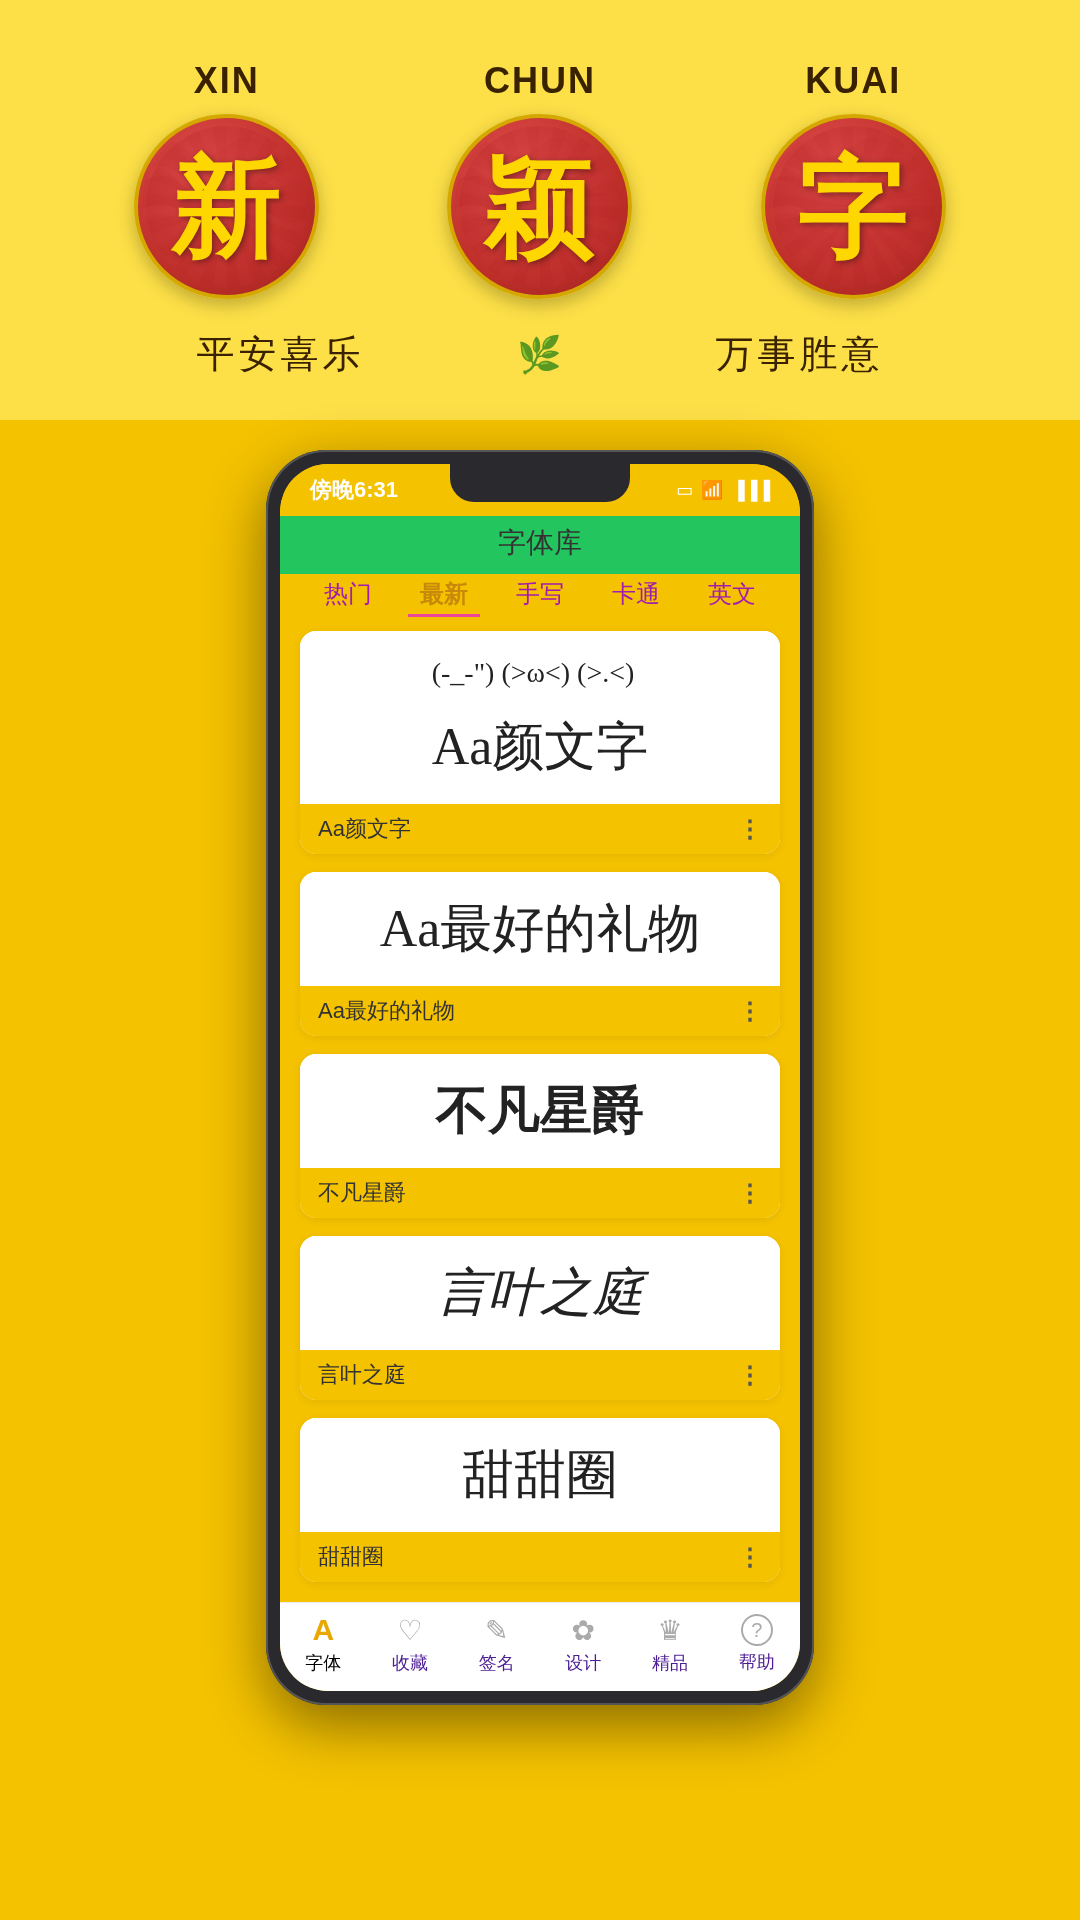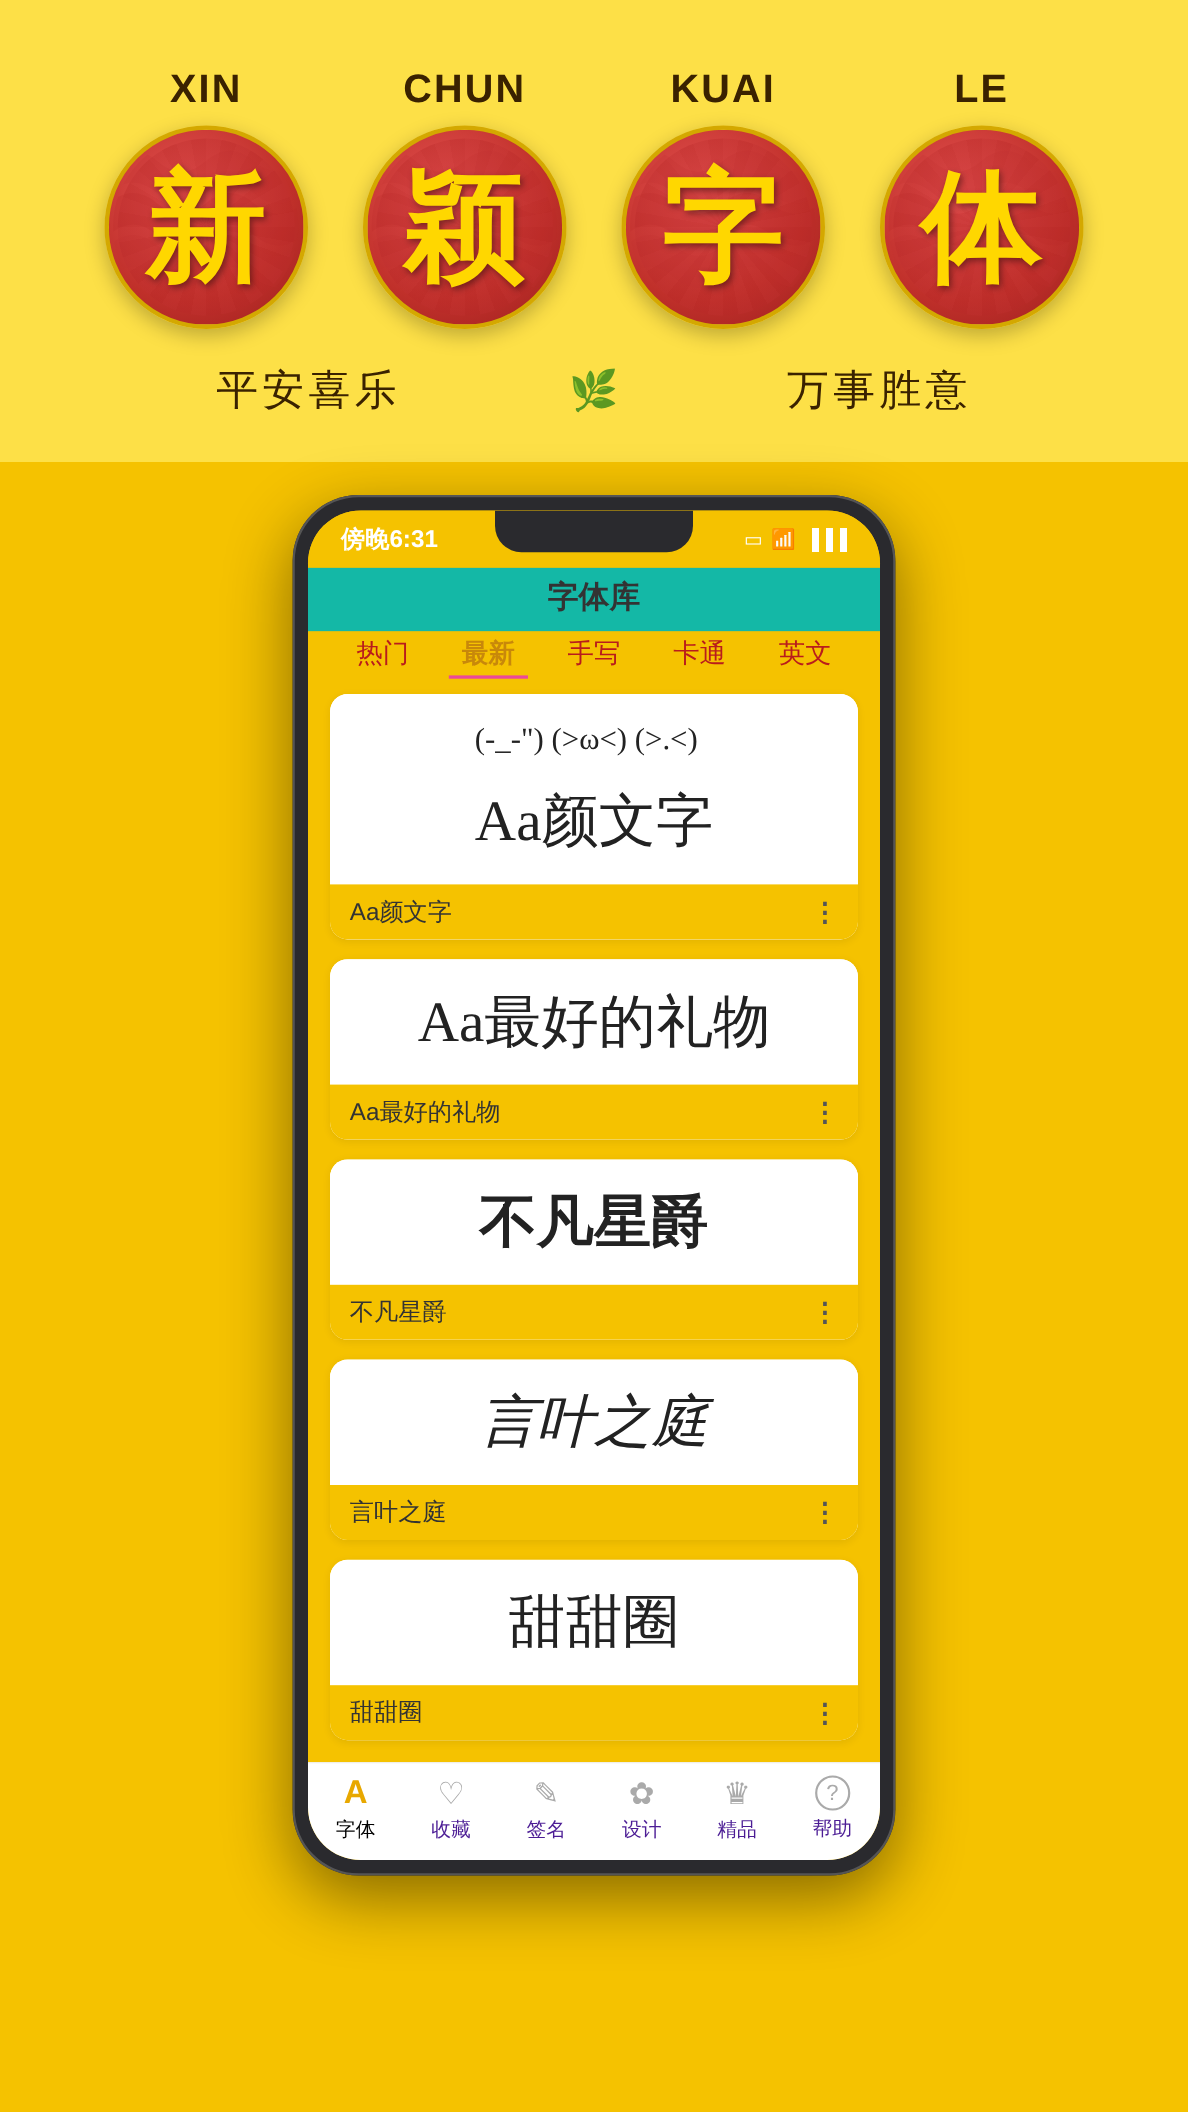--- a/index.html
+++ b/index.html
@@ -167,39 +167,39 @@
       transform: translateX(-50%);
       width: 180px;
       height: 38px;
       background: #2a2a2e;
       border-radius: 0 0 24px 24px;
       z-index: 10;
     }
 
     
     .app-header {
-      background: #14b8a6;
+      background: #22c55e;
       text-align: center;
       padding: 8px 0 12px;
       font-size: 28px;
       color: #333;
-      font-weight: 700;
+      font-weight: 400;
     }
 
     
     .tabs-bar {
       background: #F5C200;
       display: flex;
       justify-content: space-around;
       padding: 0 20px 14px;
     }
 
     .tab-item {
       font-size: 24px;
-      color: #b91c1c;
+      color: #a21caf;
       padding: 4px 12px;
     }
 
     .tab-item.active-text {
       color: #c8880a;
       font-weight: 700;
       border-bottom: 3px solid #ec4899;
     }
 
     
@@ -350,40 +350,20 @@
               <path d="M0,30 Q23,10 46,30 Q69,50 92,30 Q115,10 138,30 Q161,50 184,30 L184,60 Q161,80 138,60 Q115,40 92,60 Q69,80 46,60 Q23,40 0,60Z" fill="#c03030" opacity="0.5"></path>
               <path d="M0,70 Q23,50 46,70 Q69,90 92,70 Q115,50 138,70 Q161,90 184,70 L184,100 Q161,120 138,100 Q115,80 92,100 Q69,120 46,100 Q23,80 0,100Z" fill="#b82828" opacity="0.5"></path>
               <path d="M0,110 Q23,90 46,110 Q69,130 92,110 Q115,90 138,110 Q161,130 184,110 L184,140 Q161,160 138,140 Q115,120 92,140 Q69,160 46,140 Q23,120 0,140Z" fill="#c03030" opacity="0.5"></path>
             </g>
           </svg>
         </div>
         <span class="han-char">字</span>
       </div>
     </div>
 
-    <div class="pinyin-item">
-      <span class="pinyin-label">LE</span>
-      <div class="circle-char">
-        <div class="wave-bg">
-          <svg viewBox="0 0 185 185" xmlns="http://www.w3.org/2000/svg">
-            <defs>
-                <clipPath id="c4">
-                  <circle cx="92" cy="92" r="88"></circle>
-                </clipPath>
-              </defs>
-            <g clip-path="url(#c4)">
-              <path d="M0,30 Q23,10 46,30 Q69,50 92,30 Q115,10 138,30 Q161,50 184,30 L184,60 Q161,80 138,60 Q115,40 92,60 Q69,80 46,60 Q23,40 0,60Z" fill="#c03030" opacity="0.5"></path>
-              <path d="M0,70 Q23,50 46,70 Q69,90 92,70 Q115,50 138,70 Q161,90 184,70 L184,100 Q161,120 138,100 Q115,80 92,100 Q69,120 46,100 Q23,80 0,100Z" fill="#b82828" opacity="0.5"></path>
-              <path d="M0,110 Q23,90 46,110 Q69,130 92,110 Q115,90 138,110 Q161,130 184,110 L184,140 Q161,160 138,140 Q115,120 92,140 Q69,160 46,140 Q23,120 0,140Z" fill="#c03030" opacity="0.5"></path>
-            </g>
-          </svg>
-        </div>
-        <span class="han-char">体</span>
-      </div>
-    </div>
 
   </div>
 
   <div class="subtitle-row">
     <span class="subtitle-text">平安喜乐</span>
     <span class="lotus-icon">🌿</span>
     <span class="subtitle-text">万事胜意</span>
   </div>
 </div>
 

